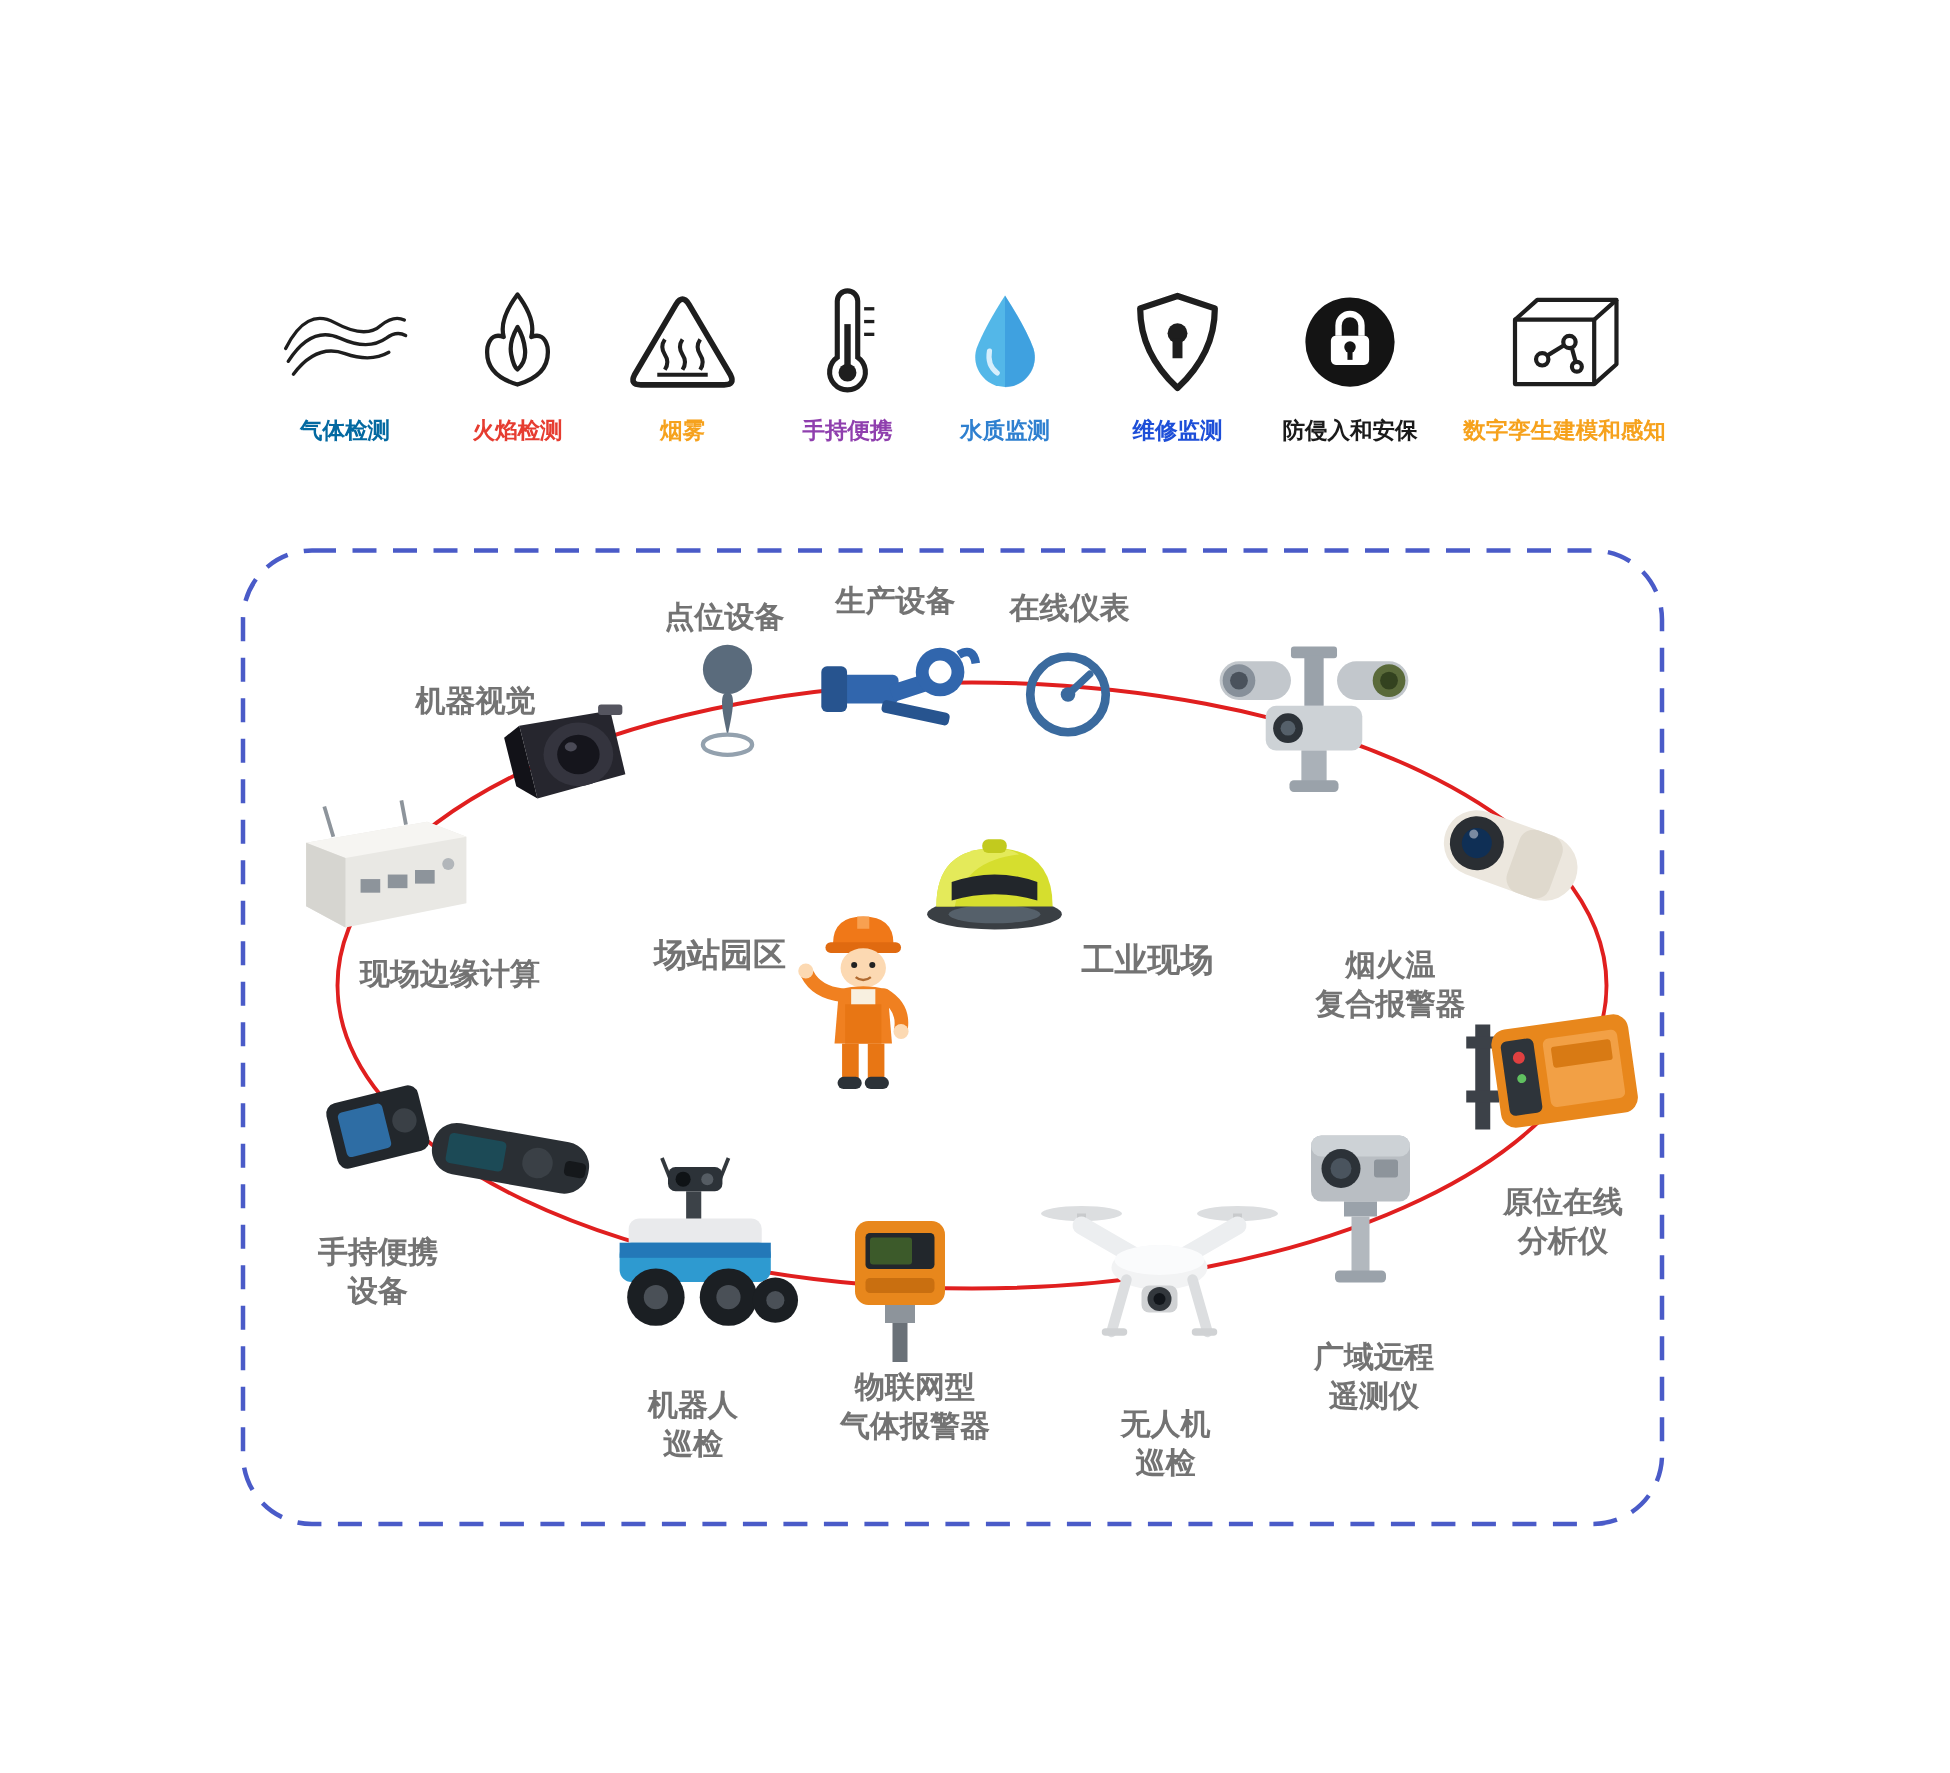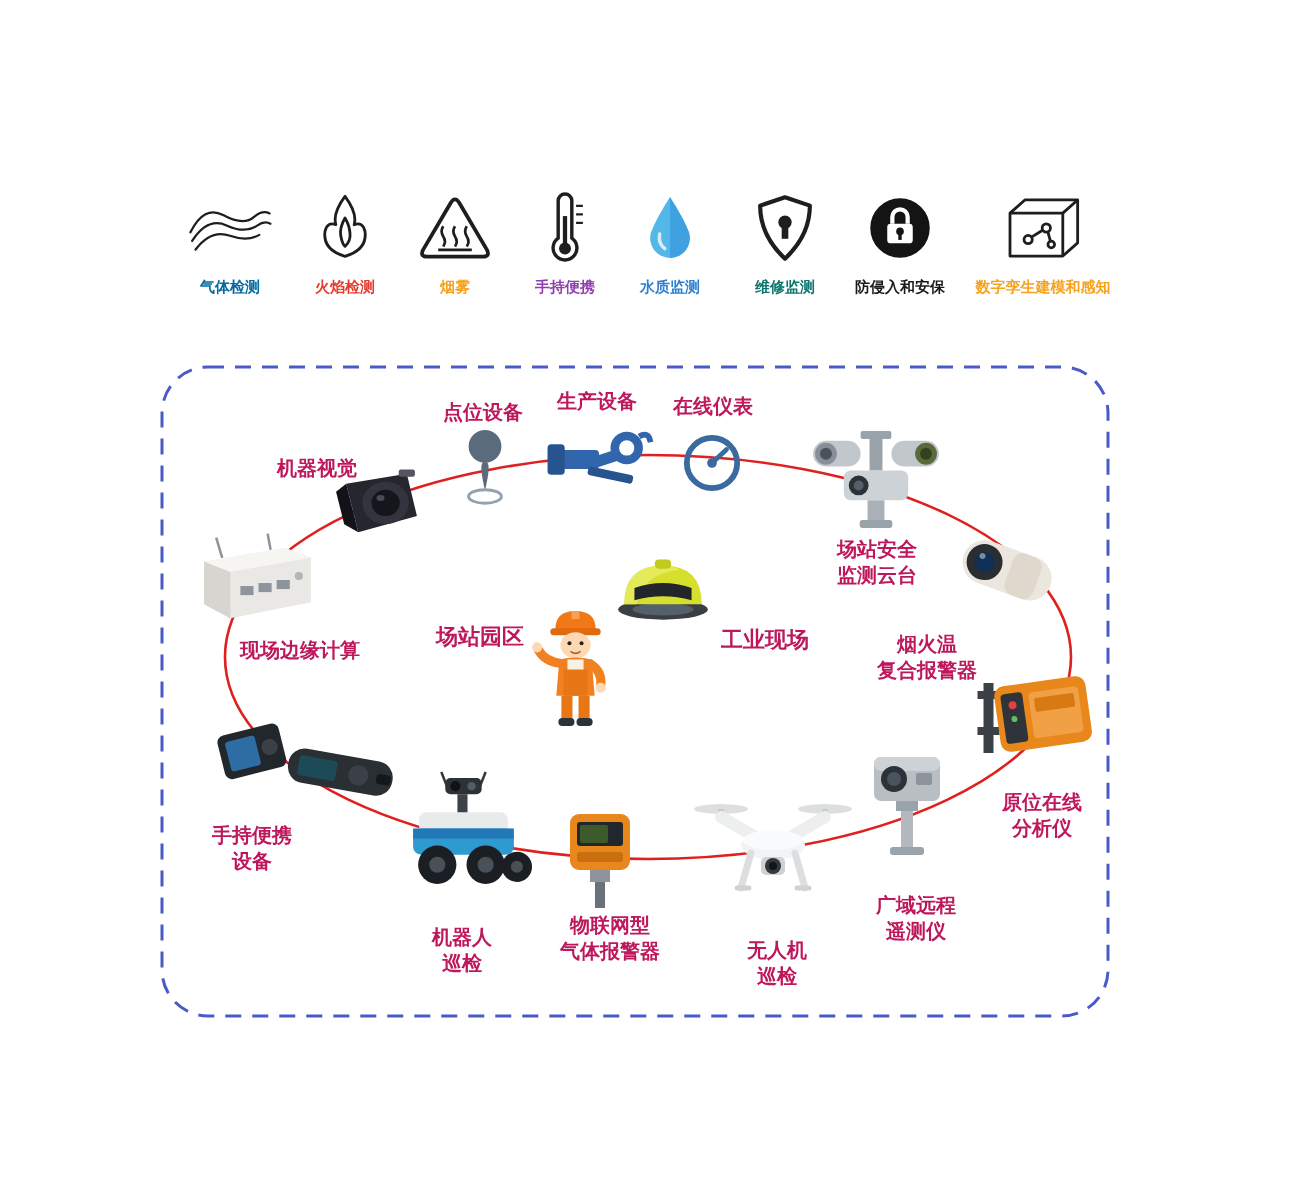--- a/index.html
+++ b/index.html
@@ -10,21 +10,21 @@
   
   .cap{position:absolute;top:188px;width:160px;display:flex;flex-direction:column;align-items:center;}
   .cap.wide{width:200px;}
   .cap-iconbox{height:80px;display:flex;align-items:center;justify-content:center;}
   .cap-iconbox svg{display:block;}
   .cap-label{margin-top:10px;font-size:15px;font-weight:700;text-align:center;white-space:nowrap;}
   
   .board{position:absolute;left:160px;top:365px;width:950px;height:653px;}
   .board-svg{position:absolute;left:0;top:0;width:950px;height:653px;}
   .node-label{
-    position:absolute;text-align:center;font-size:20px;font-weight:600;color:#be185d;
+    position:absolute;text-align:center;font-size:20px;font-weight:600;color:#737373;
     white-space:pre-line;line-height:1.3;
   }
   .node-label.big{font-size:22px;font-weight:800;}
   .node-label.boldcap{font-weight:800;}
   .device{position:absolute;}
   .device svg{display:block;width:100%;height:100%;}
 </style>
 </head>
 <body>
 
@@ -90,21 +90,21 @@
   </div>
 
   <div class="cap" style="left:705px">
     <div class="cap-iconbox">
       <svg width="60" height="68" viewBox="0 0 72 82">
         <path d="M36 4 L66 14 Q66 50 36 78 Q6 50 6 14 Z" fill="none" stroke="#1e1e1e" stroke-width="5" stroke-linejoin="round"></path>
         <circle cx="36" cy="34" r="8" fill="#1e1e1e"></circle>
         <path d="M32 38 L32 54 L40 54 L40 38 Z" fill="#1e1e1e"></path>
       </svg>
     </div>
-    <div class="cap-label" style="color: #0f766e;">维修监测</div>
+    <div class="cap-label" style="color: #1d4ed8;">维修监测</div>
   </div>
 
   <div class="cap" style="left:820px">
     <div class="cap-iconbox">
       <svg width="68" height="68" viewBox="0 0 80 80">
         <circle cx="40" cy="40" r="35" fill="#141414"></circle>
         <path d="M31 35 V27 a9 9 0 0 1 18 0 V35" fill="none" stroke="#ffffff" stroke-width="5"></path>
         <rect x="25" y="35" width="30" height="23" rx="4" fill="#ffffff"></rect>
         <circle cx="40" cy="44" r="4.5" fill="#141414"></circle>
         <rect x="38" y="46" width="4" height="8" fill="#141414"></rect>
@@ -189,22 +189,20 @@
         <circle cx="118" cy="27" r="6" fill="#33421f"></circle>
         <rect x="52" y="4" width="31" height="8" rx="2" fill="#9aa2aa"></rect>
         <rect x="61" y="10" width="13" height="34" fill="#9aa2aa"></rect>
         <rect x="35" y="44" width="65" height="30" rx="7" fill="#cdd2d6"></rect>
         <circle cx="50" cy="59" r="10" fill="#2c3238"></circle>
         <circle cx="50" cy="59" r="5" fill="#55606a"></circle>
         <rect x="59" y="74" width="17" height="22" fill="#aab1b8"></rect>
         <rect x="51" y="94" width="33" height="8" rx="3" fill="#9aa2aa"></rect>
       </svg>
     </div>
-    <div class="node-label" style="left:637px;top:171px;width:160px">场站安全
-监测云台</div>
 
     <div class="device" style="left:788px;top:158px;width:122px;height:95px">
       <svg viewBox="0 0 120 95">
         <g transform="rotate(20 60 48)">
           <rect x="12" y="26" width="92" height="44" rx="22" fill="#ece7de"></rect>
           <rect x="60" y="26" width="30" height="44" rx="10" fill="#dfd9cd"></rect>
           <circle cx="34" cy="48" r="18" fill="#2a2e33"></circle>
           <circle cx="34" cy="48" r="10" fill="#0f2f55"></circle>
           <circle cx="30" cy="43" r="3" fill="#7a8aa0"></circle>
         </g>

